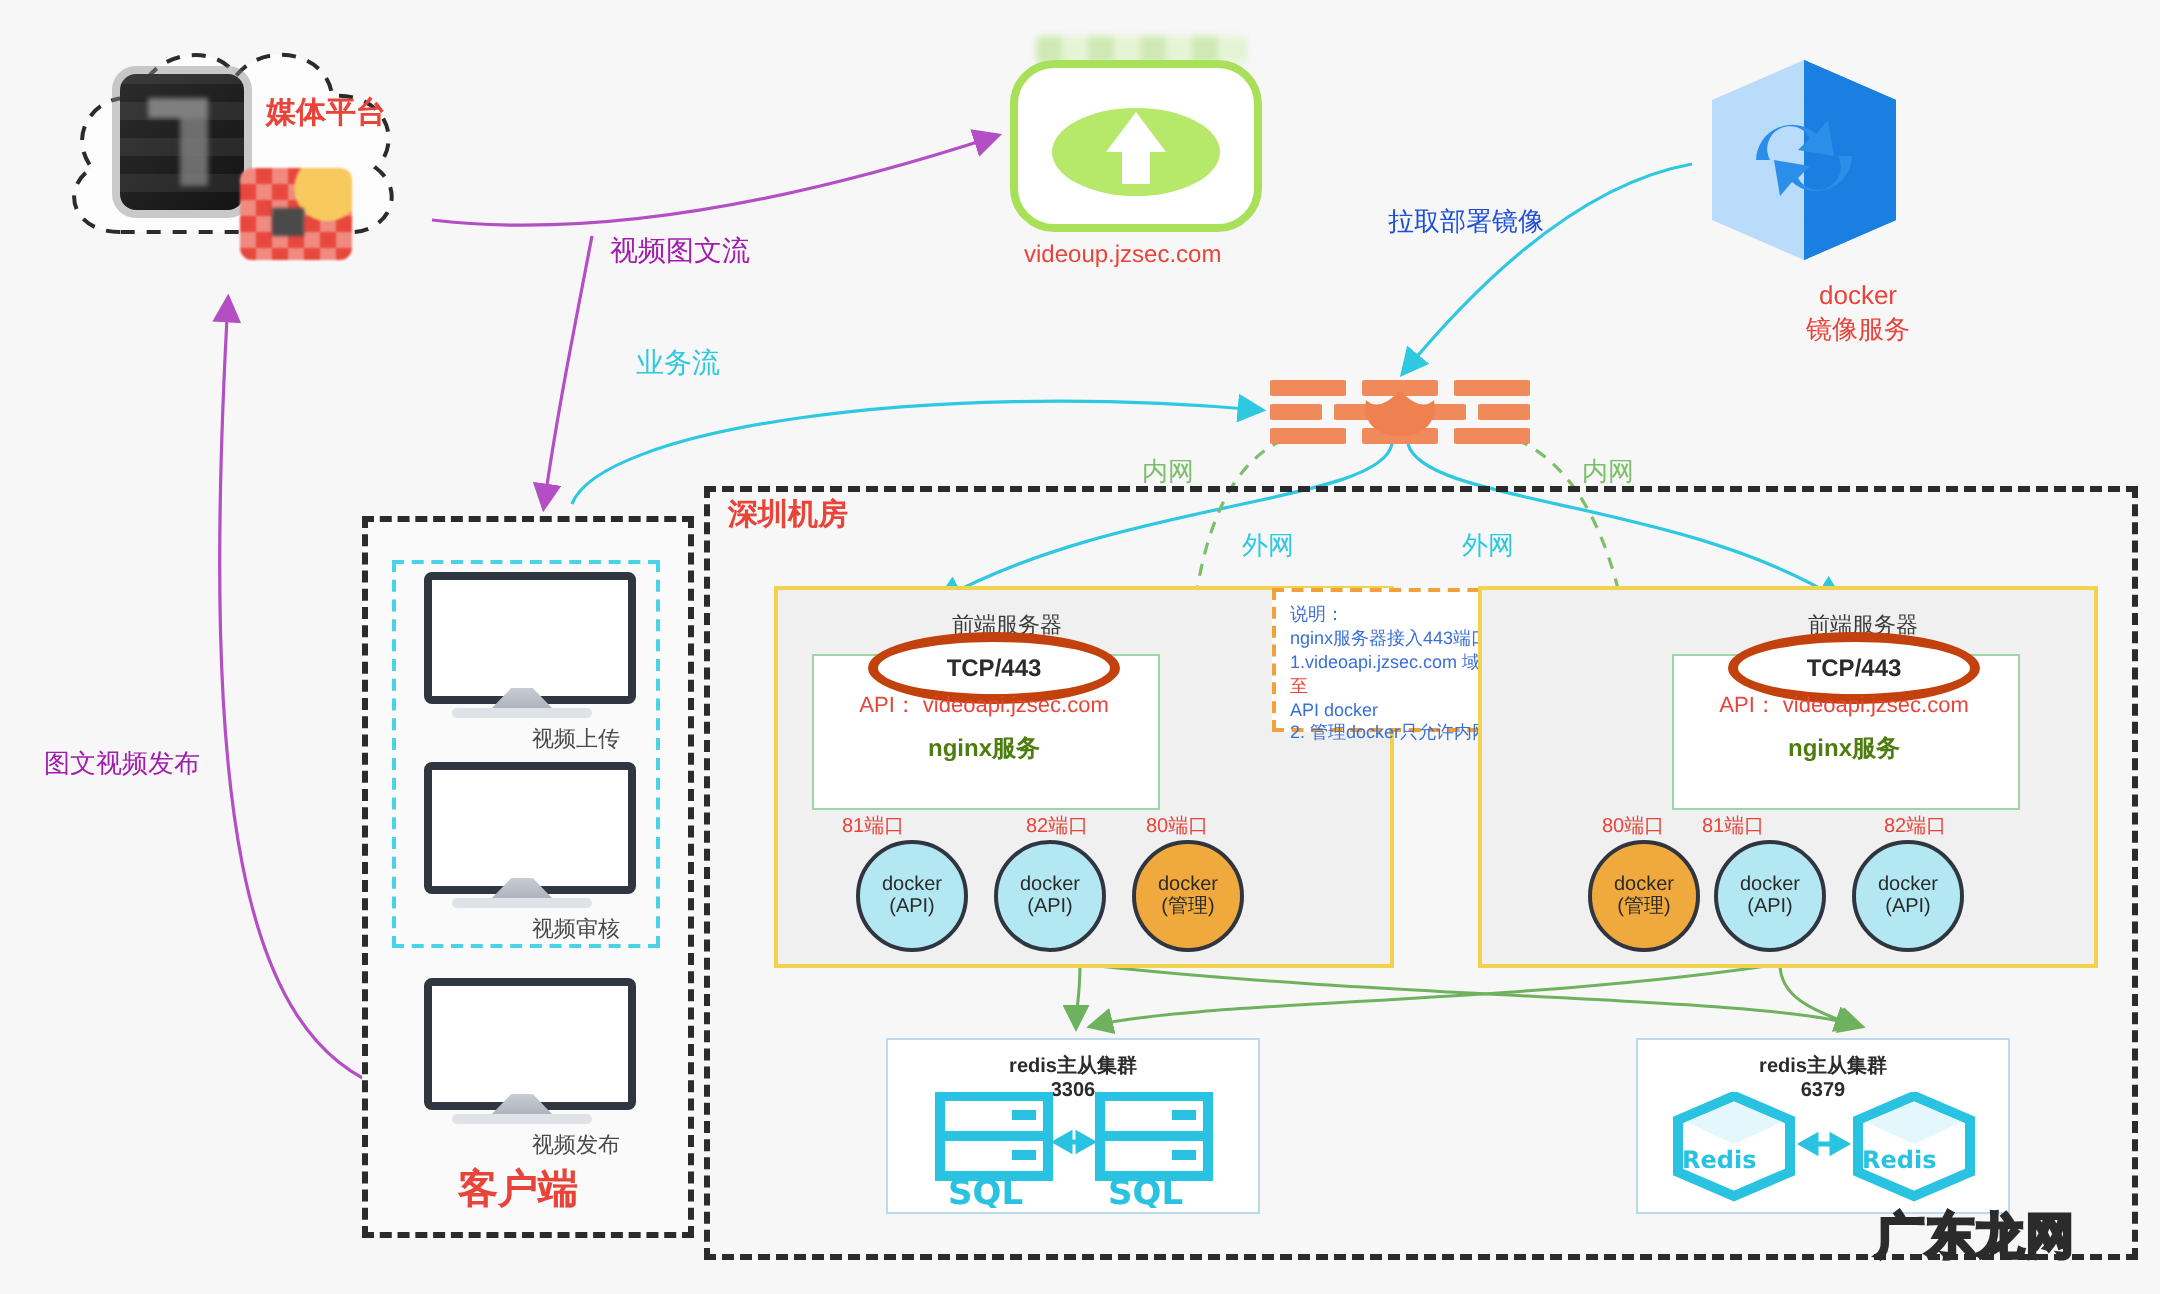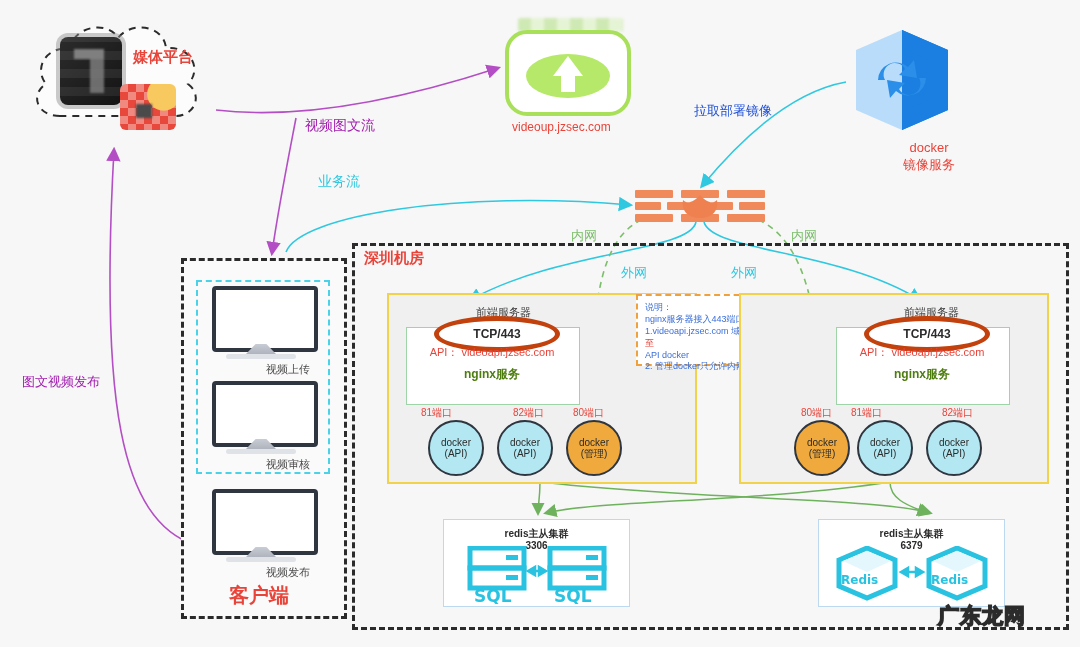--- a/index.html
+++ b/index.html
@@ -108,21 +108,21 @@
   #notebox .hot{color:#e8443a;}
 
   
   .dbbox{position:absolute;border:1px solid #bcd9f0;background:#fff;}
   #mysql-box{left:443px;top:519px;width:185px;height:86px;}
   #redis-box{left:818px;top:519px;width:185px;height:86px;}
   .dbtitle{position:absolute;width:100%;text-align:center;font-size:10px;
       font-weight:bold;color:#2b2b2b;line-height:1.25;}
 
   
-  #watermark{left:938px;top:603px;font-size:21px;font-weight:bold;color:#14532d;
+  #watermark{left:938px;top:603px;font-size:24px;font-weight:bold;color:#14532d;
       -webkit-text-stroke:1.6px #2b2b2b;letter-spacing:1px;
       font-family:"DejaVu Sans",sans-serif;text-align:right;}
 </style>
 </head>
 <body>
 
 <div id="stage">
 
   <svg class="layer" viewBox="0 0 1080 647">
     <defs>

